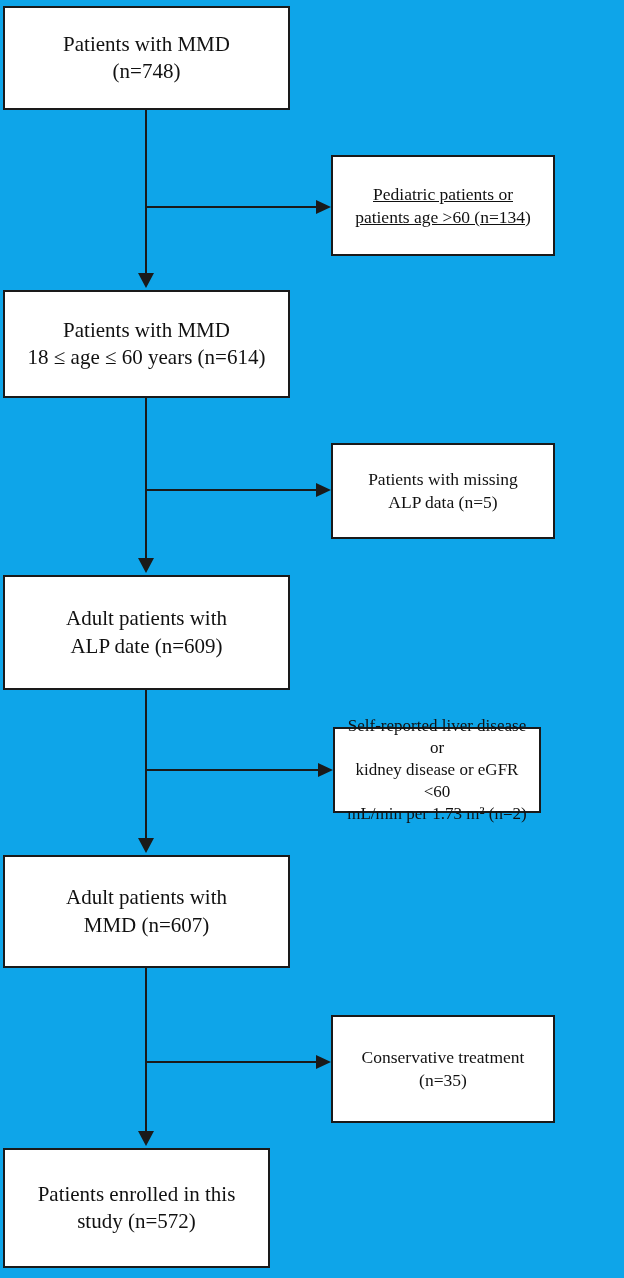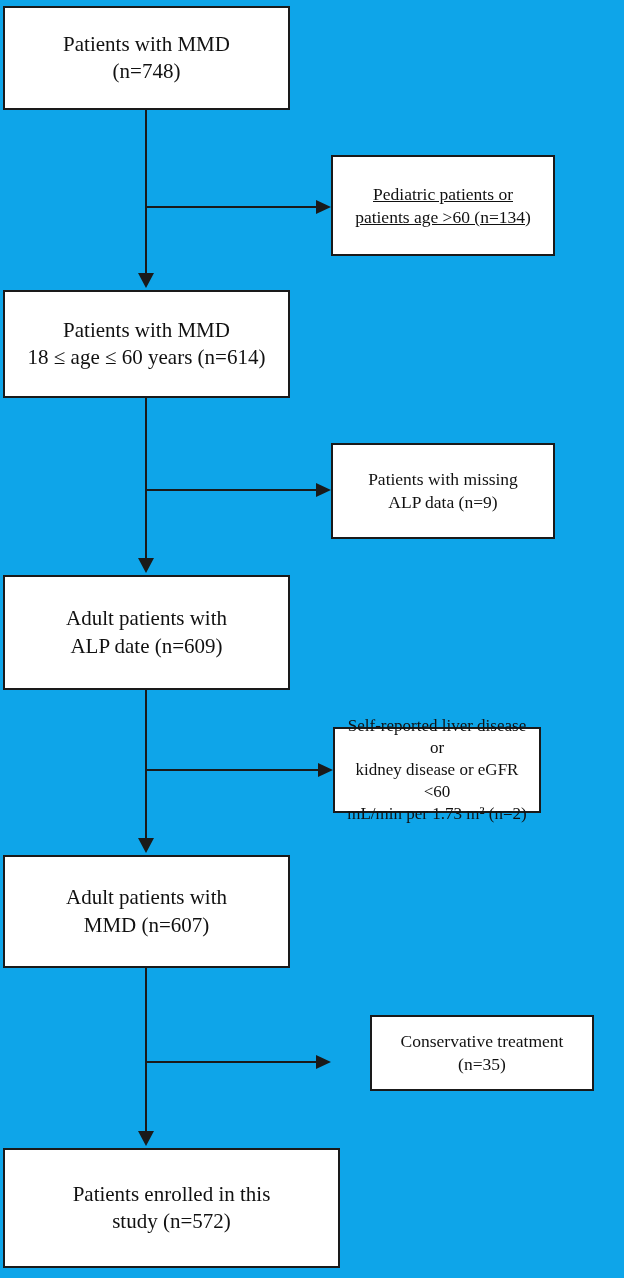--- a/index.html
+++ b/index.html
@@ -90,21 +90,21 @@
   </div>
 
   <div class="vline" style="left:145px; top:398px; height:162px;"></div>
   <div class="arrow-down" style="left:138px; top:558px;"></div>
 
   <div class="hline" style="left:145px; top:489px; width:175px;"></div>
   <div class="arrow-right" style="left:316px; top:483px;"></div>
 
   <div class="node exclusion" style="left:331px; top:443px; width:224px; height:96px;">
     <span class="txt">Patients with missing
-ALP data (n=9)</span>
+ALP data (n=5)</span>
   </div>
 
   <div class="node primary" style="left:3px; top:575px; width:287px; height:115px;">
     <span class="txt">Adult patients with
 ALP date (n=609)</span>
   </div>
 
   <div class="vline" style="left:145px; top:690px; height:150px;"></div>
   <div class="arrow-down" style="left:138px; top:838px;"></div>
 
@@ -121,23 +121,23 @@
     <span class="txt">Adult patients with
 MMD (n=607)</span>
   </div>
 
   <div class="vline" style="left:145px; top:968px; height:165px;"></div>
   <div class="arrow-down" style="left:138px; top:1131px;"></div>
 
   <div class="hline" style="left:145px; top:1061px; width:175px;"></div>
   <div class="arrow-right" style="left:316px; top:1055px;"></div>
 
-  <div class="node exclusion" style="left:331px; top:1015px; width:224px; height:76px;margin-left:39px;">
+  <div class="node exclusion" style="left:331px; top:1015px; width:224px; height:108px;">
     <span class="txt">Conservative treatment
 (n=35)</span>
   </div>
 
-  <div class="node primary" style="left:3px; top:1148px; width:337px; height:120px;">
+  <div class="node primary" style="left:3px; top:1148px; width:267px; height:120px;">
     <span class="txt">Patients enrolled in this
 study (n=572)</span>
   </div>
 
 </div>
 
 </body></html>

